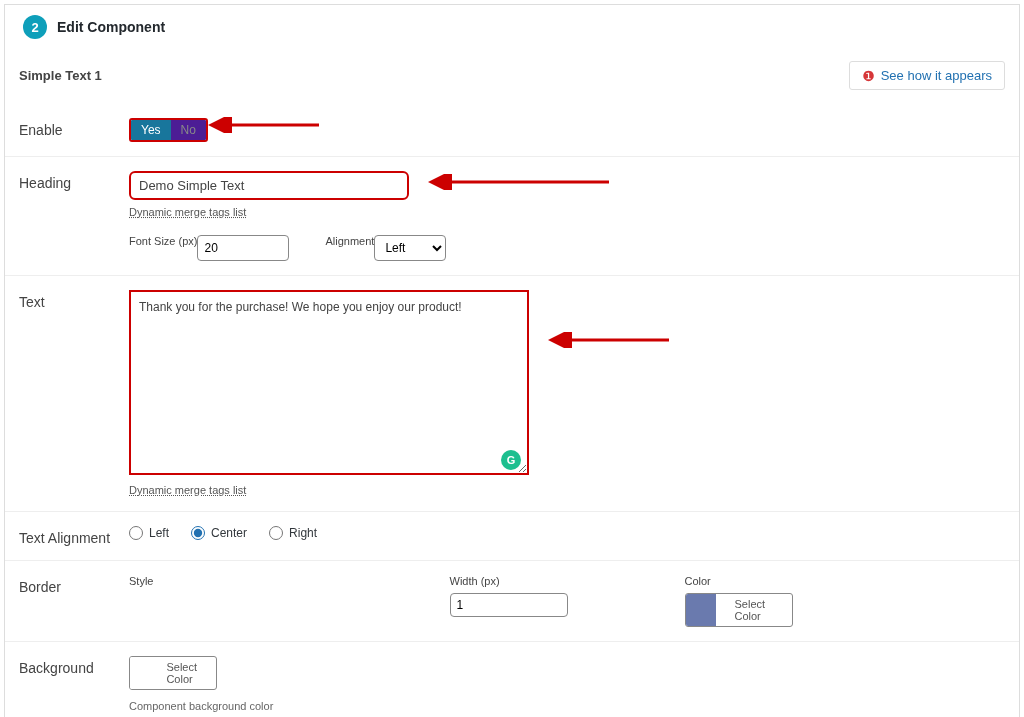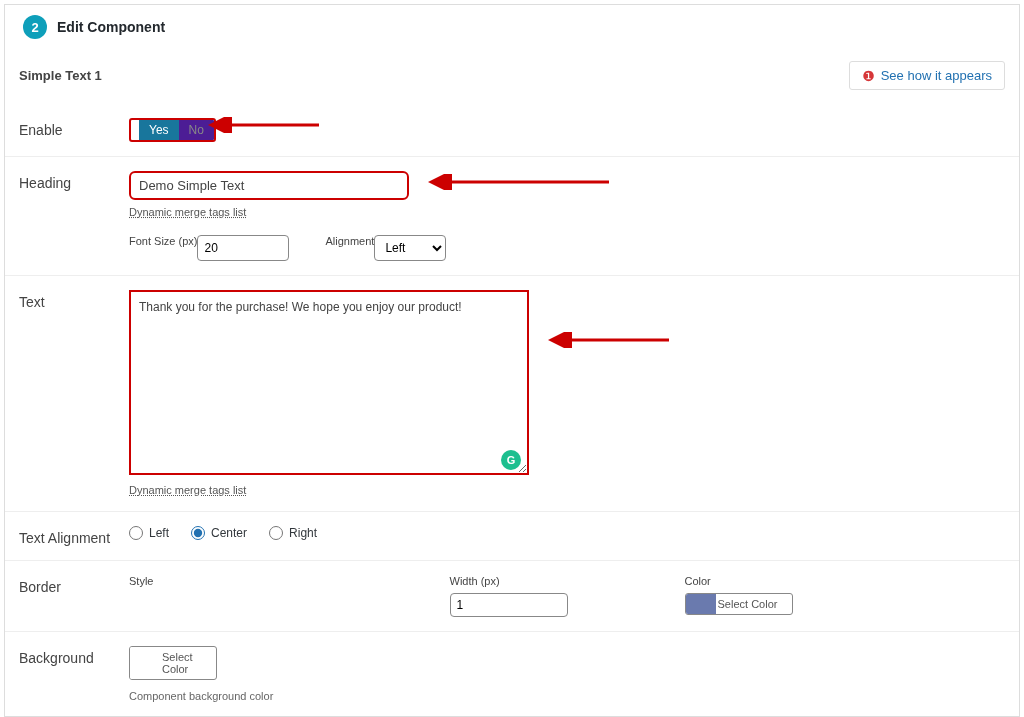--- a/index.html
+++ b/index.html
@@ -13,21 +13,21 @@
 .spacer { flex: 1; }
 .see-how { border: 1px solid #ddd; border-radius: 3px; padding: 6px 12px; display: flex; align-items: center; gap: 6px; background: #fff; cursor: pointer; }
 .see-how-icon { color: #d63638; font-size: 14px; line-height: 1; }
 .see-how-text { color: #2271b1; font-size: 13px; }
 .row { display: flex; align-items: flex-start; padding: 14px 14px; border-top: 1px solid #eee; }
 .row.first { border-top: 0; }
 .row-label { width: 110px; color: #444; font-size: 14px; padding-top: 4px; }
 .row-body { flex: 1; position: relative; }
 .toggle-box { display: inline-flex; border: 2px solid #c00; border-radius: 3px; overflow: hidden; }
 .toggle-opt { padding: 3px 10px; font-size: 12px; }
-.toggle-yes { background: #18769c; color: #fff; margin-left: 8px; }
+.toggle-yes { background: #18769c; color: #fff; }
 .toggle-no { background: #4c1d95; color: #888; }
 .arrow { position: absolute; pointer-events: none; }
 .arrow svg { display: block; }
 .heading-input { width: 280px; border: 2px solid #c00; padding: 5px 8px; font-size: 13px; color: #444; border-radius: 6px; }
 .merge-link { display: inline-block; margin-top: 6px; color: #555; font-size: 11px; text-decoration: underline dotted; cursor: pointer; }
 .subrow { display: flex; gap: 36px; margin-top: 16px; }
 .sub-col { display: flex; flex-direction: row; }
 .sub-label { font-size: 11px; color: #444; margin-bottom: 6px; }
 .num-input { width: 92px; padding: 4px 6px; border: 1px solid #888; border-radius: 4px; font-size: 12px; }
 .sel-input { width: 72px; padding: 4px 6px; border: 1px solid #888; border-radius: 4px; font-size: 12px; background: #fff; }
@@ -38,21 +38,21 @@
 .radio-item { display: flex; align-items: center; gap: 6px; font-size: 12px; cursor: pointer; }
 .radio-item input { width: 14px; height: 14px; accent-color: #2271b1; }
 .border-cols { display: flex; gap: 0; align-items: flex-start; width: 100%; }
 .border-col { flex: 1; display: flex; flex-direction: column; }
 .border-col.style-col { max-width: 395px; }
 .border-col.width-col { max-width: 235px; }
 .wide-select { width: 148px; padding: 5px 8px; border: 1px solid #888; border-radius: 4px; font-size: 12px; background: #fff; }
 .width-input { width: 118px; padding: 4px 6px; border: 1px solid #888; border-radius: 4px; font-size: 12px; }
 .color-picker { display: flex; border: 1px solid #888; border-radius: 3px; overflow: hidden; background: #fff; width: 108px; }
 .swatch { width: 30px; background: #6a7aae; }
-.color-picker-btn { flex: 1; padding: 4px 2px; font-size: 11px; color: #555; display: flex; align-items: center; }
+.color-picker-btn { flex: 1; padding: 4px 19px; font-size: 11px; color: #555; display: flex; align-items: center; }
 .bg-swatch { width: 30px; background: #fff; }
 .helper { font-size: 11px; color: #666; margin-top: 10px; }
 </style>
 </head>
 <body>
 
 <div class="wrapper">
   <div class="header">
     <div class="step-badge">2</div>
     <div class="header-title">Edit Component</div>

